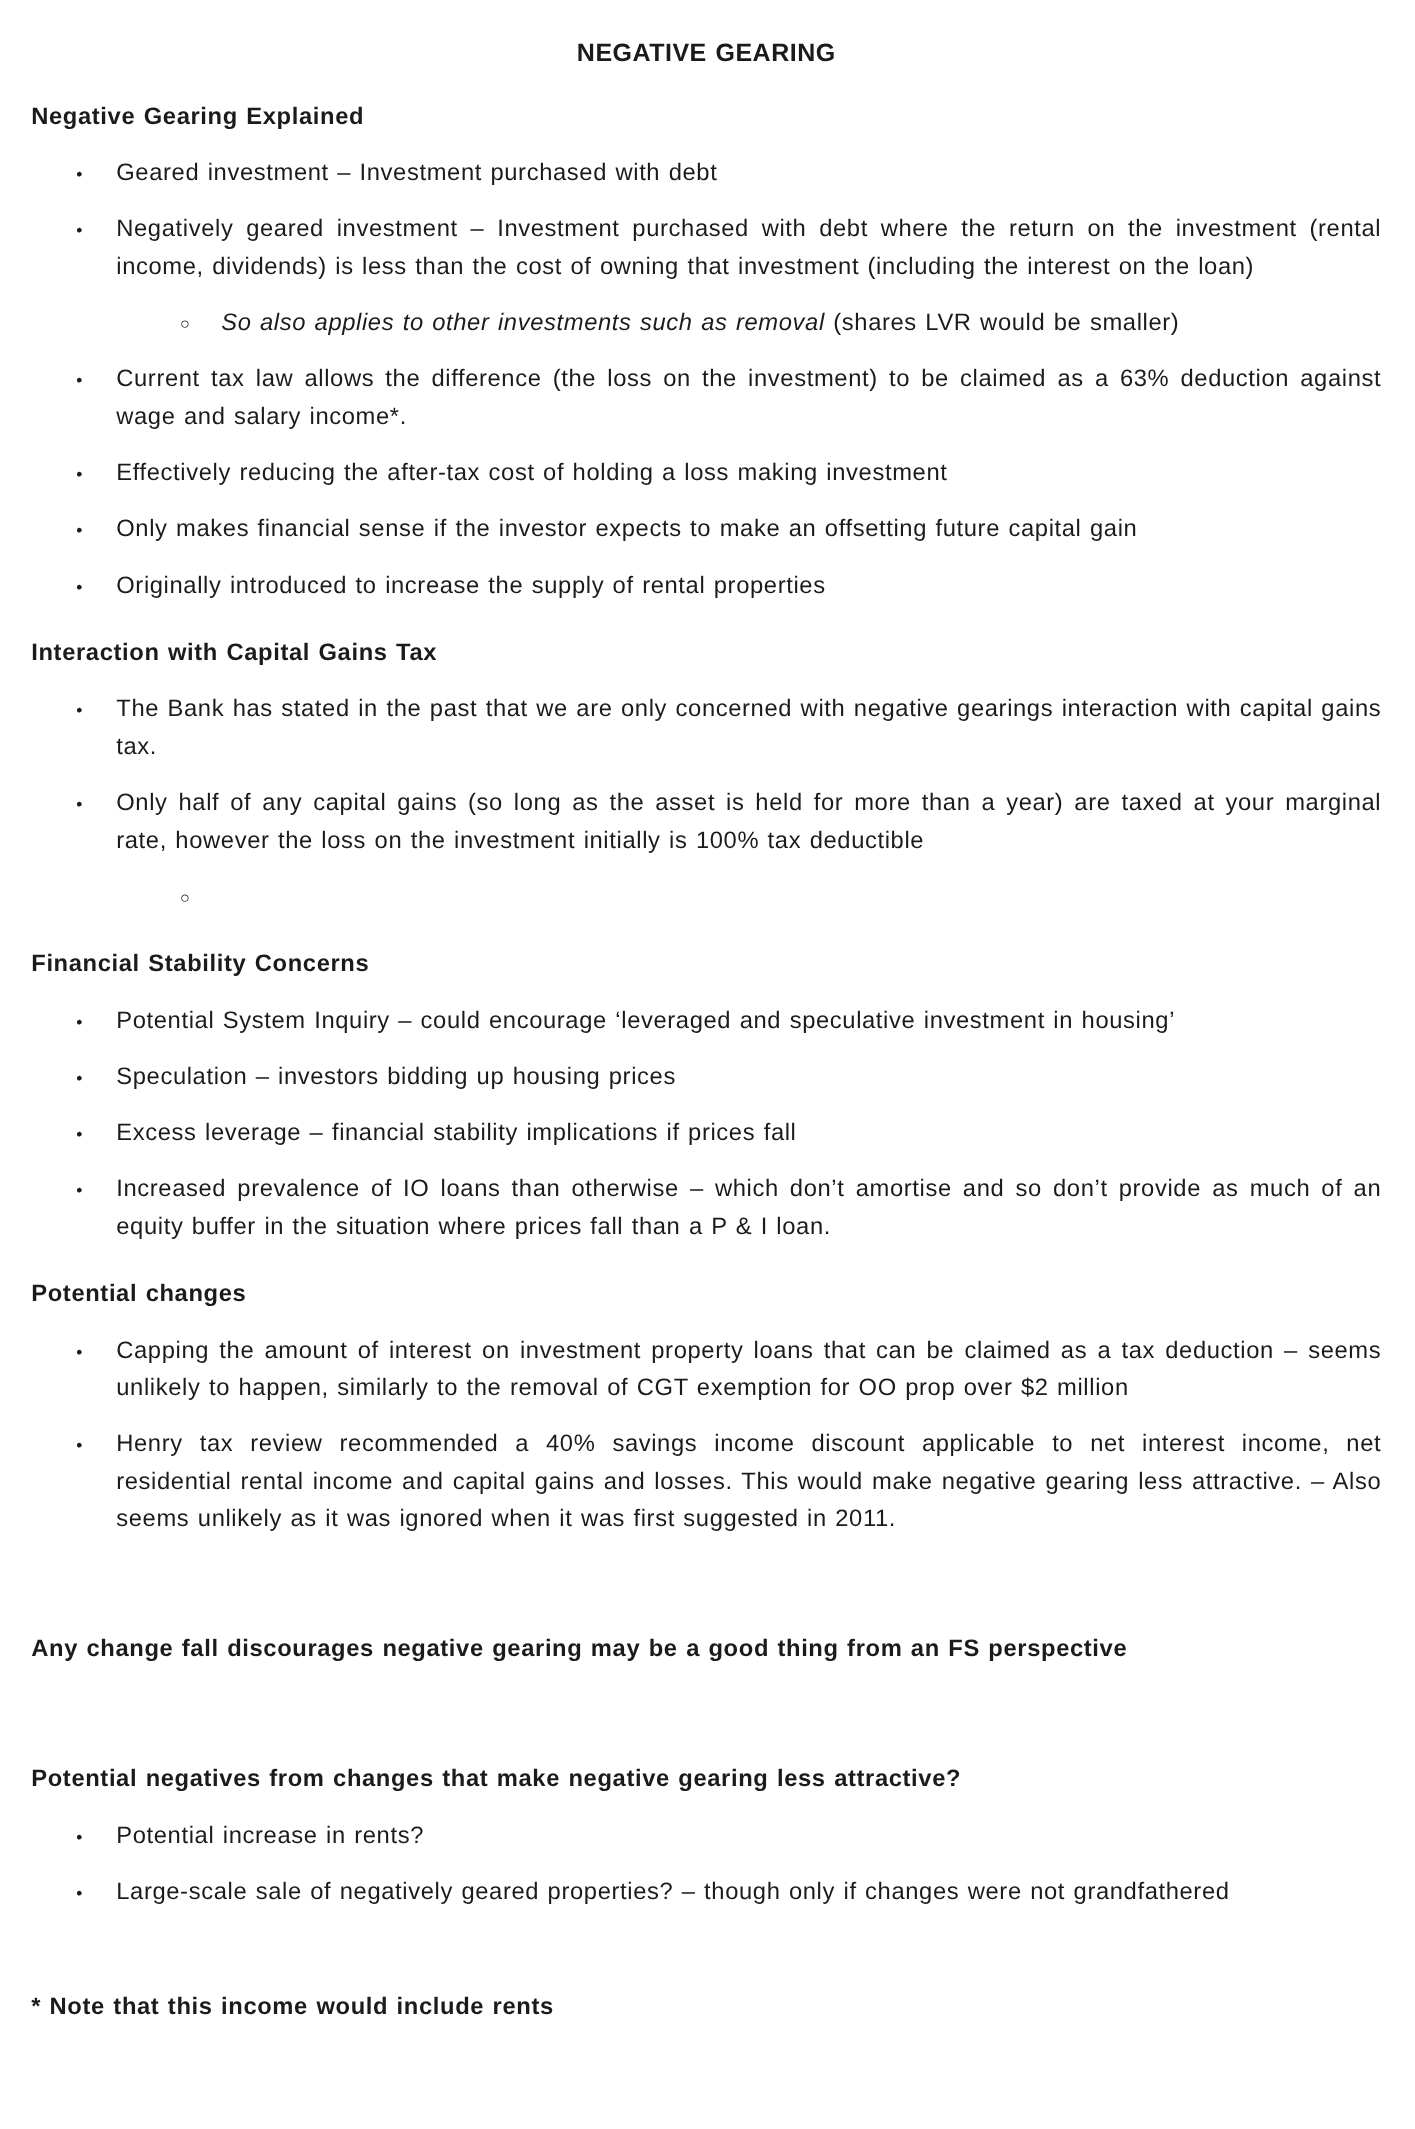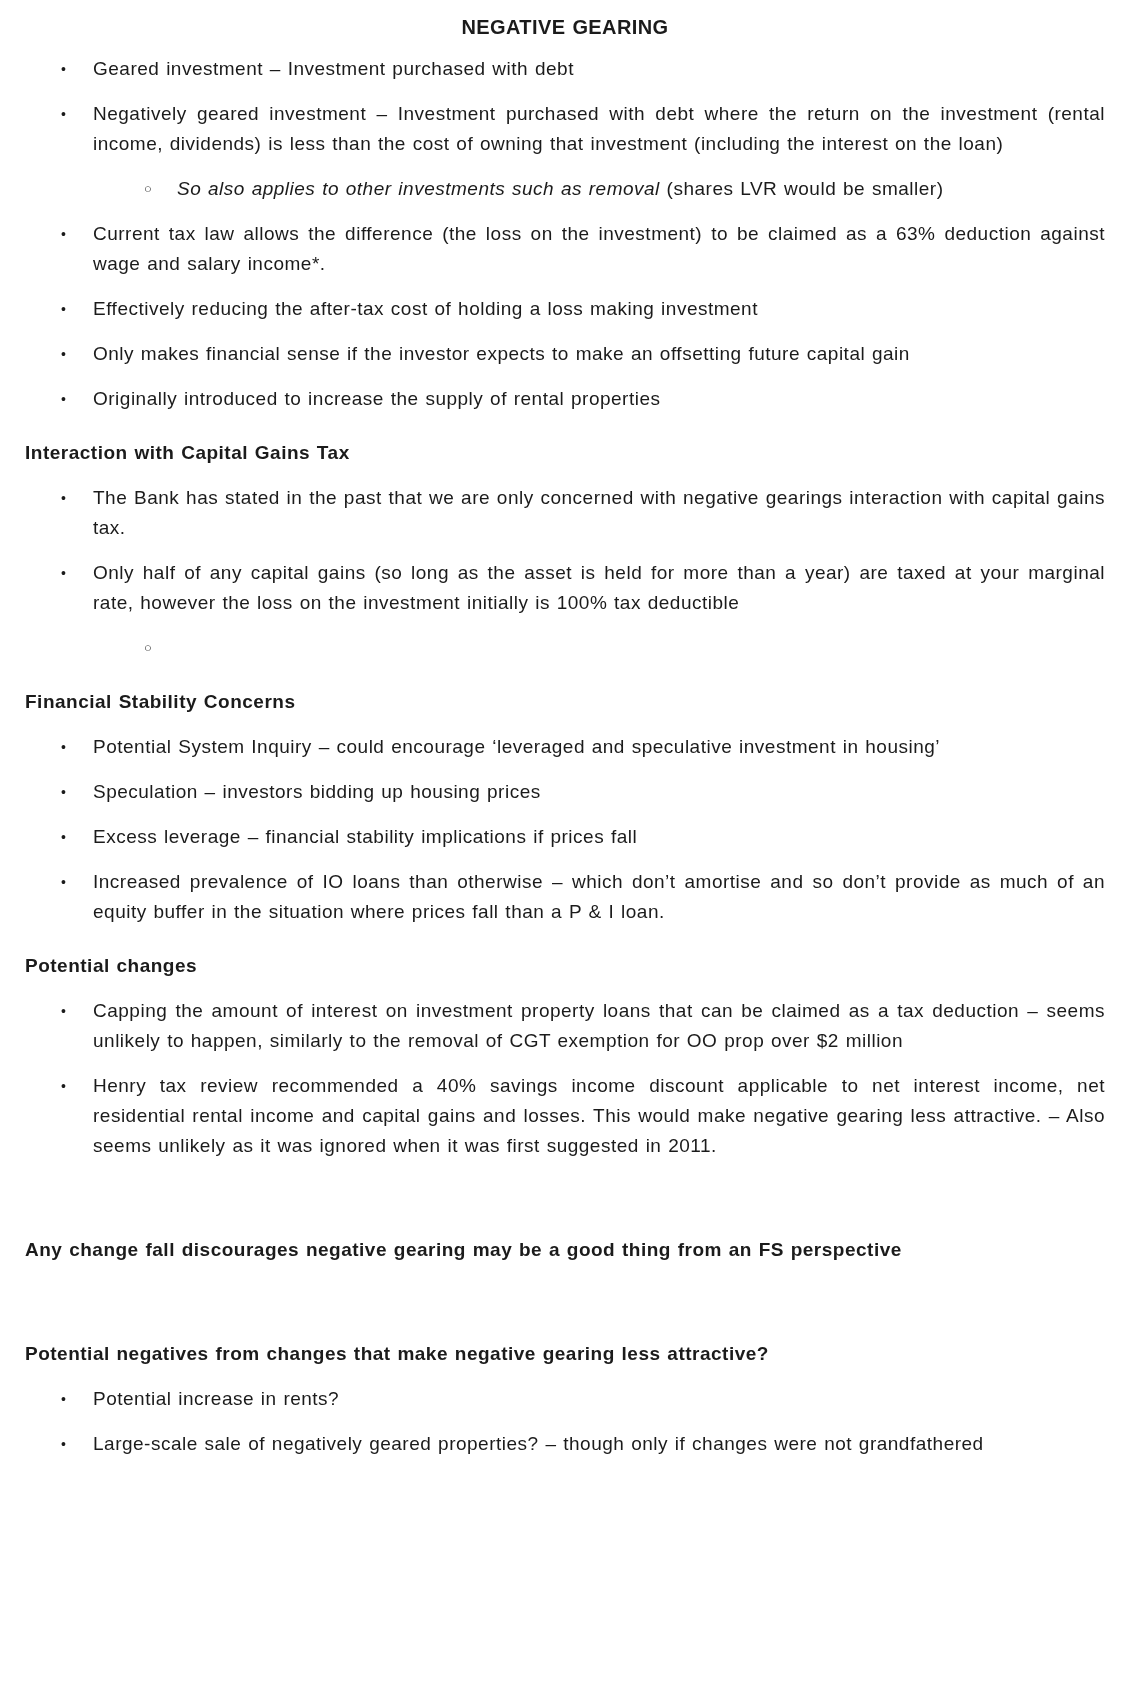--- a/index.html
+++ b/index.html
@@ -18,21 +18,21 @@
     word-spacing: 1px;
     -webkit-font-smoothing: antialiased;
   }
   .page {
     box-sizing: border-box;
     width: 1132px;
     height: 1703px;
     padding: 16px 27px 0 25px;
   }
   .doc-title {
-    margin: 0 0 8px 0;
+    margin: 16px 0 8px 0;
     text-align: center;
     font-size: 20px;
     font-weight: bold;
     letter-spacing: 0.4px;
   }
   h2.heading {
     margin: 24px 0 0 0;
     font-size: 19px;
     font-weight: bold;
     line-height: 30px;
@@ -73,20 +73,21 @@
     line-height: 30px;
   }
 </style>
 </head>
 <body>
 
 <div class="page">
   <h1 class="doc-title">NEGATIVE GEARING</h1>
   <div id="doc-body">
       <section class="doc-section">
+        <h2 class="heading">Negative Gearing Explained</h2>
         <div class="bullet">
           <span class="marker dot">•</span>
           <p class="btext">Geared investment – Investment purchased with debt</p>
         </div>
         <div class="bullet">
           <span class="marker dot">•</span>
           <p class="btext">Negatively geared investment – Investment purchased with debt where the return on the investment (rental income, dividends) is less than the cost of owning that investment (including the interest on the loan)</p>
         </div>
         <div class="bullet sub">
           <span class="marker circle">○</span>
@@ -161,13 +162,14 @@
         <div class="bullet">
           <span class="marker dot">•</span>
           <p class="btext">Potential increase in rents?</p>
         </div>
         <div class="bullet">
           <span class="marker dot">•</span>
           <p class="btext">Large-scale sale of negatively geared properties? – though only if changes were not grandfathered</p>
         </div>
       </section>
     </div>
+  <p class="footnote">* Note that this income would include rents</p>
 </div>
 
 </body></html>

